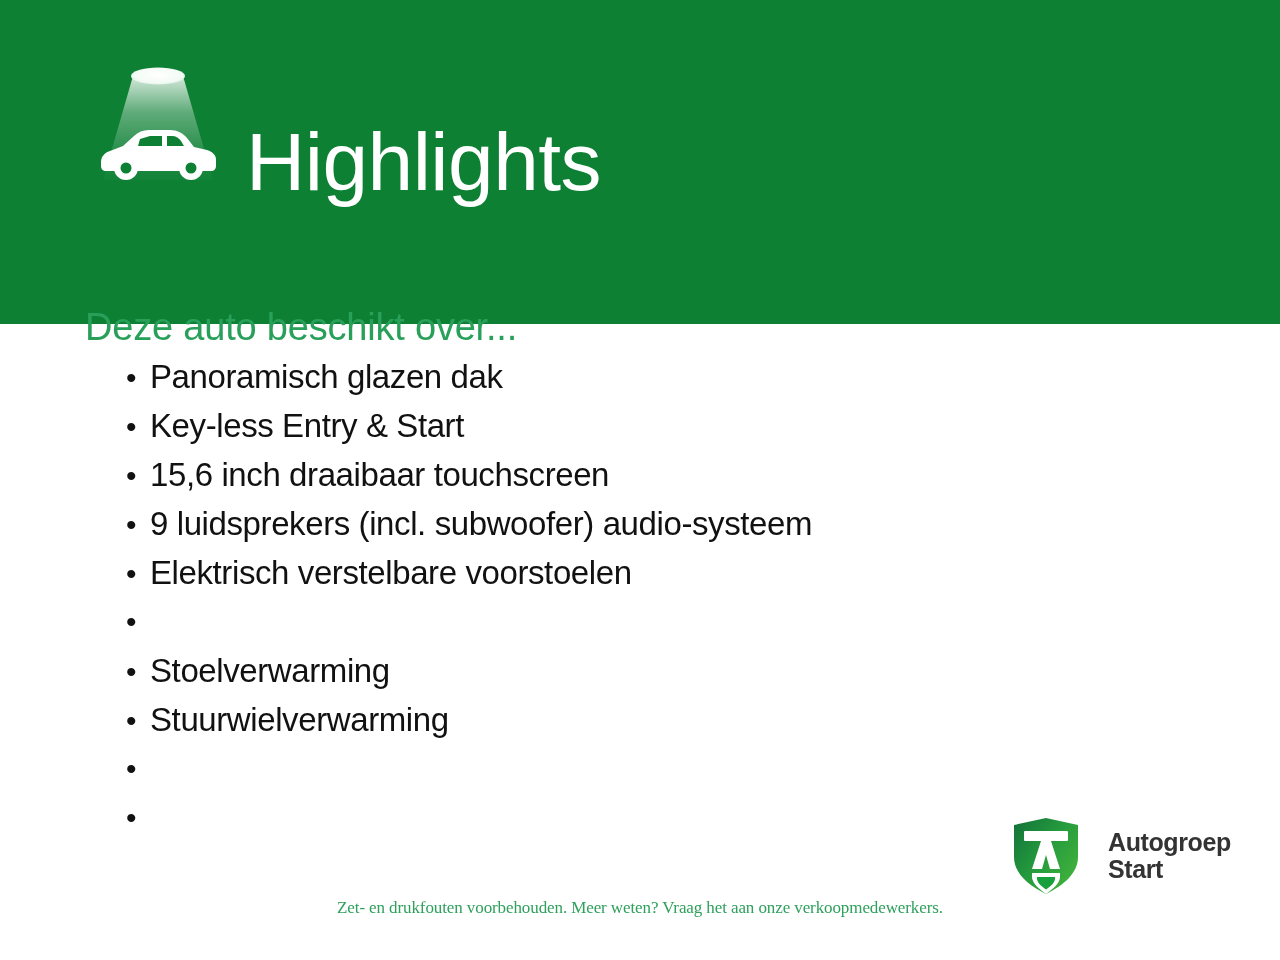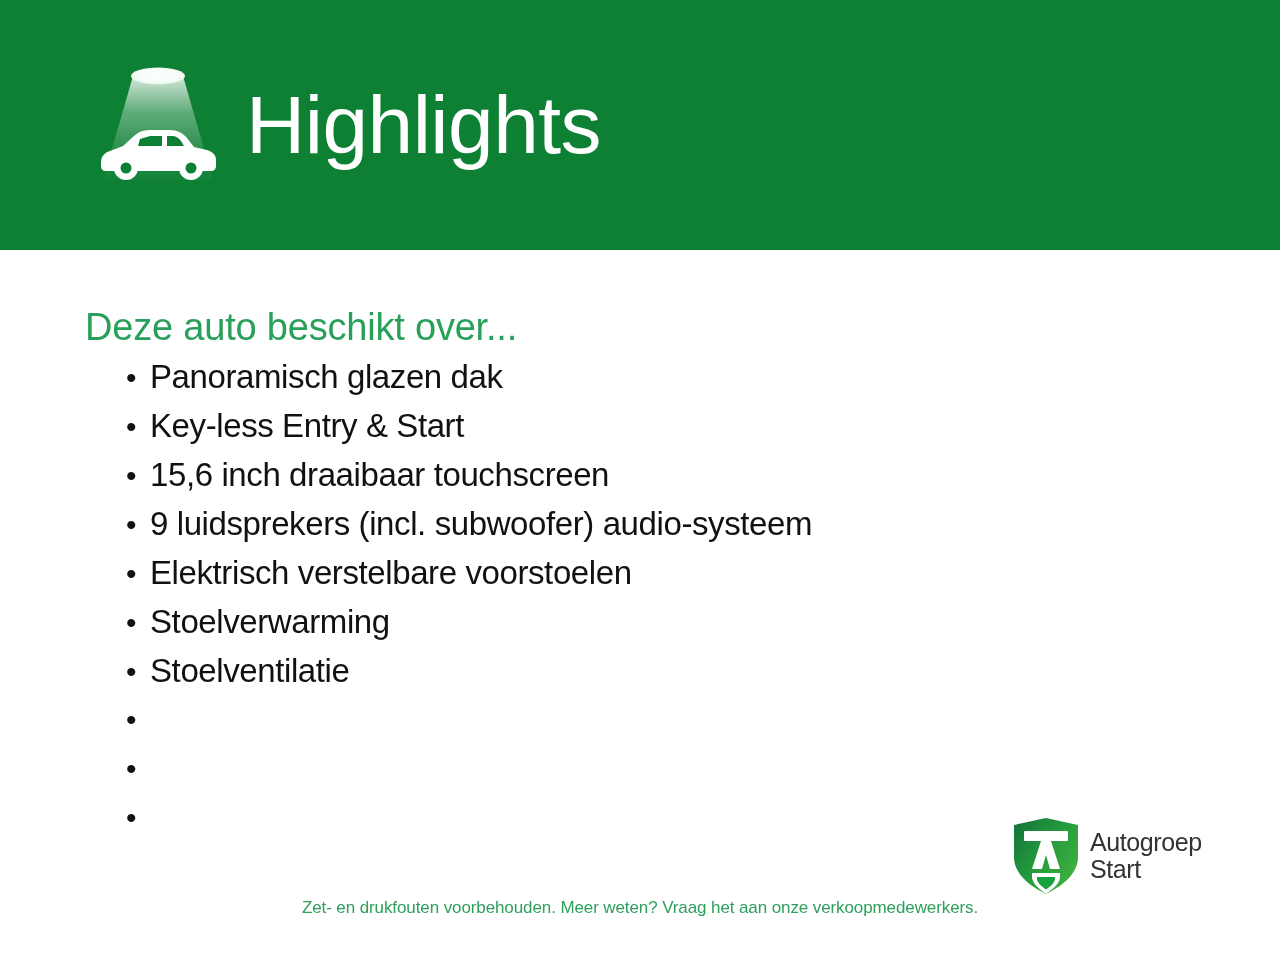--- a/index.html
+++ b/index.html
@@ -19,21 +19,21 @@
     height: 960px;
     background: #ffffff;
   }
 
   
   .header {
     position: absolute;
     left: 0;
     top: 0;
     width: 1280px;
-    height: 250px;
+    height: 324px;
     background: #0d8034;
     display: flex;
     align-items: center;
   }
   .header-icon {
     position: absolute;
     left: 88px;
     top: 58px;
     width: 140px;
     height: 132px;
@@ -109,40 +109,41 @@
     height: 80px;
     display: flex;
     align-items: center;
   }
   .logo-mark {
     width: 68px;
     height: 78px;
     flex: 0 0 68px;
   }
   .logo-wordmark {
-    margin-left: 10px;
+    margin-left: 28px;
     color: #333333;
-    font-weight: normal;
+    font-weight: bold;
     font-size: 25px;
     line-height: 27px;
     letter-spacing: -0.4px;
   }
   .logo-wordmark div { white-space: nowrap; }
 
   
   .footer {
     position: absolute;
     left: 0;
     top: 898px;
     width: 1280px;
     text-align: center;
     color: #2ea05c;
     font-size: 17px;
     font-weight: 400;
     letter-spacing: -0.1px;
+    font-family: Liberation Serif, serif;
   }
 </style>
 </head>
 <body>
 
 <div class="slide">
 
   <div class="header">
 
     <div class="header-icon">
@@ -204,28 +205,28 @@
       <li class="bullet-row">
         <span class="bullet-dot">•</span>
         <span class="bullet-text">9 luidsprekers (incl. subwoofer) audio-systeem</span>
       </li>
       <li class="bullet-row">
         <span class="bullet-dot">•</span>
         <span class="bullet-text">Elektrisch verstelbare voorstoelen</span>
       </li>
       <li class="bullet-row">
         <span class="bullet-dot">•</span>
+      </li>
+      <li class="bullet-row">
+        <span class="bullet-dot">•</span>
         <span class="bullet-text">Stoelverwarming</span>
       </li>
       <li class="bullet-row">
         <span class="bullet-dot">•</span>
-        <span class="bullet-text">Stoelventilatie</span>
-      </li>
-      <li class="bullet-row">
-        <span class="bullet-dot">•</span>
+        <span class="bullet-text">Stuurwielverwarming</span>
       </li>
       <li class="bullet-row">
         <span class="bullet-dot">•</span>
       </li>
       <li class="bullet-row">
         <span class="bullet-dot">•</span>
       </li>
     </ul>
   </div>
 

